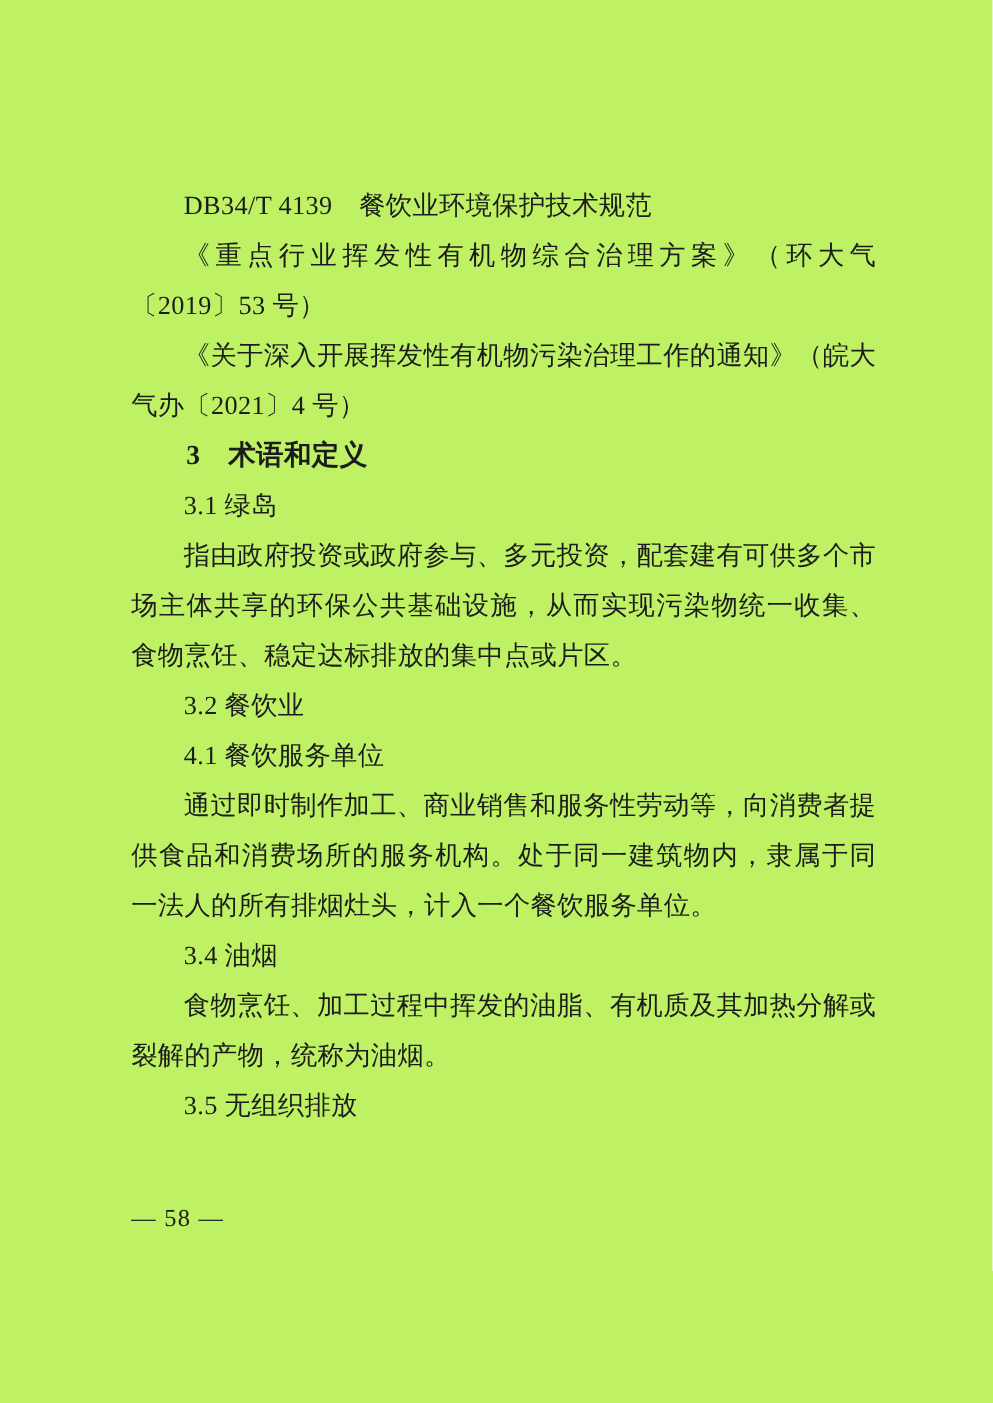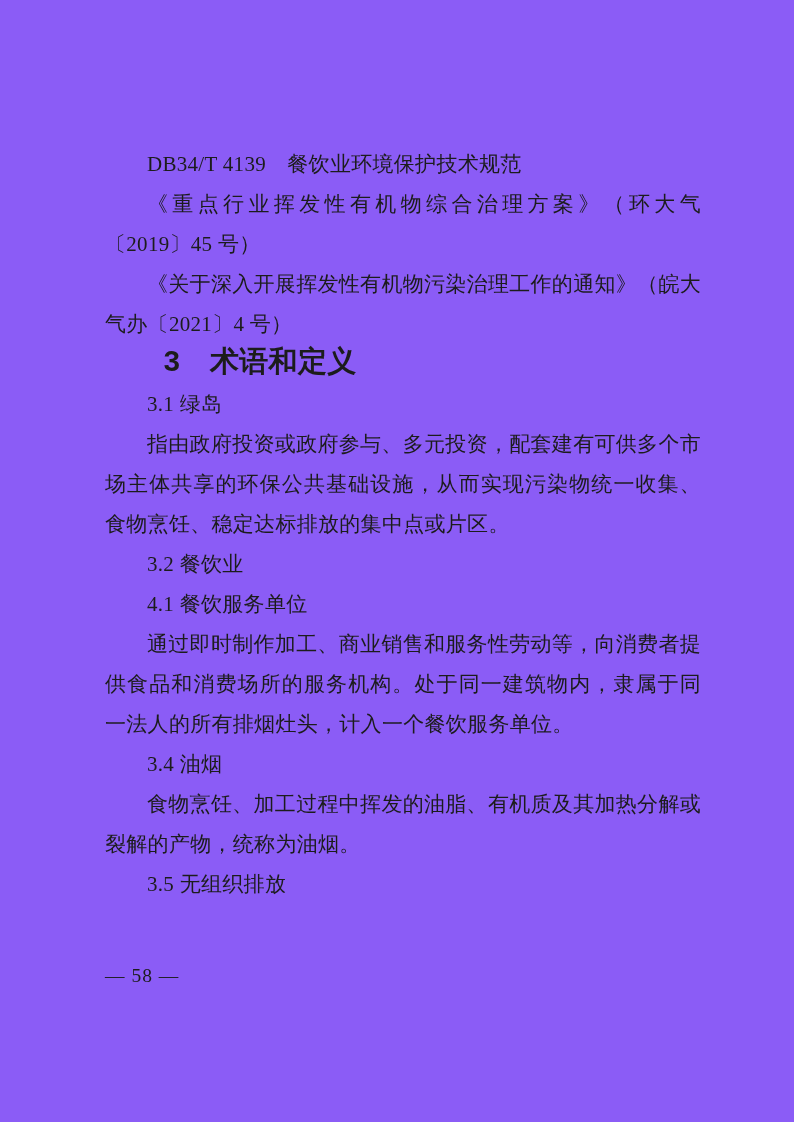--- a/index.html
+++ b/index.html
@@ -4,21 +4,21 @@
 <style>
   html, body {
     margin: 0;
     padding: 0;
     background: #ffffff;
   }
   .page {
     position: relative;
     width: 794px;
     height: 1122px;
-    background: #8b5cf6;
+    background: #bef264;
     overflow: hidden;
     font-family: "Liberation Serif", "DejaVu Serif", serif;
     color: #1c1c1c;
   }
   .content {
     position: absolute;
     left: 105px;
     top: 144px;
     width: 596px;
     text-align: justify;
@@ -31,44 +31,44 @@
     margin: 0;
     padding: 0;
   }
   .ref-line,
   .definition,
   .term-heading {
     text-indent: 2em;
   }
   .section-heading {
     text-indent: 2em;
-    font-family: Liberation Mono, monospace;
+    font-family: Liberation Serif, serif;
     font-weight: bold;
-    font-size: 29px;
+    font-size: 22px;
   }
   .term-heading {
     font-family: "Liberation Serif", "DejaVu Serif", serif;
   }
   .page-footer {
     position: absolute;
     left: 105px;
     top: 956px;
     font-size: 19.5px;
     line-height: 40px;
     letter-spacing: 1px;
     color: #1c1c1c;
   }
 </style>
 </head>
 <body>
 
 <div class="page">
   <div class="content">
     <p class="ref-line">DB34/T 4139　餐饮业环境保护技术规范</p>
-    <p class="ref-line">《重点行业挥发性有机物综合治理方案》（环大气〔2019〕45 号）</p>
+    <p class="ref-line">《重点行业挥发性有机物综合治理方案》（环大气〔2019〕53 号）</p>
     <p class="ref-line">《关于深入开展挥发性有机物污染治理工作的通知》（皖大气办〔2021〕4 号）</p>
 
     <p class="section-heading">3　术语和定义</p>
 
     <p class="term-heading">3.1 绿岛</p>
     <p class="definition">指由政府投资或政府参与、多元投资，配套建有可供多个市场主体共享的环保公共基础设施，从而实现污染物统一收集、食物烹饪、稳定达标排放的集中点或片区。</p>
 
     <p class="term-heading">3.2 餐饮业</p>
 
     <p class="term-heading">4.1 餐饮服务单位</p>

